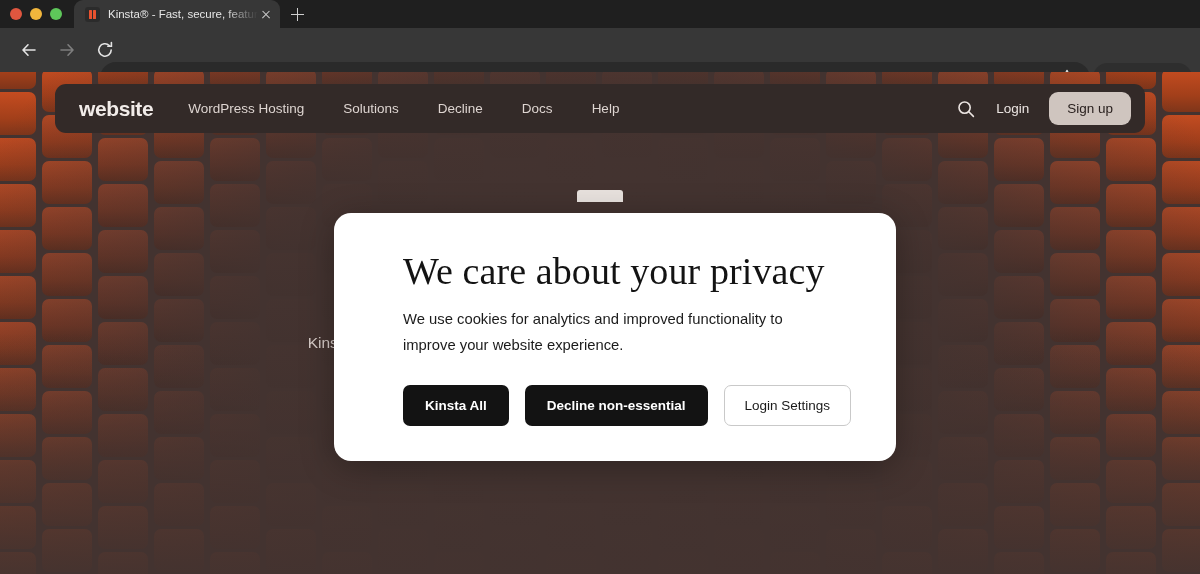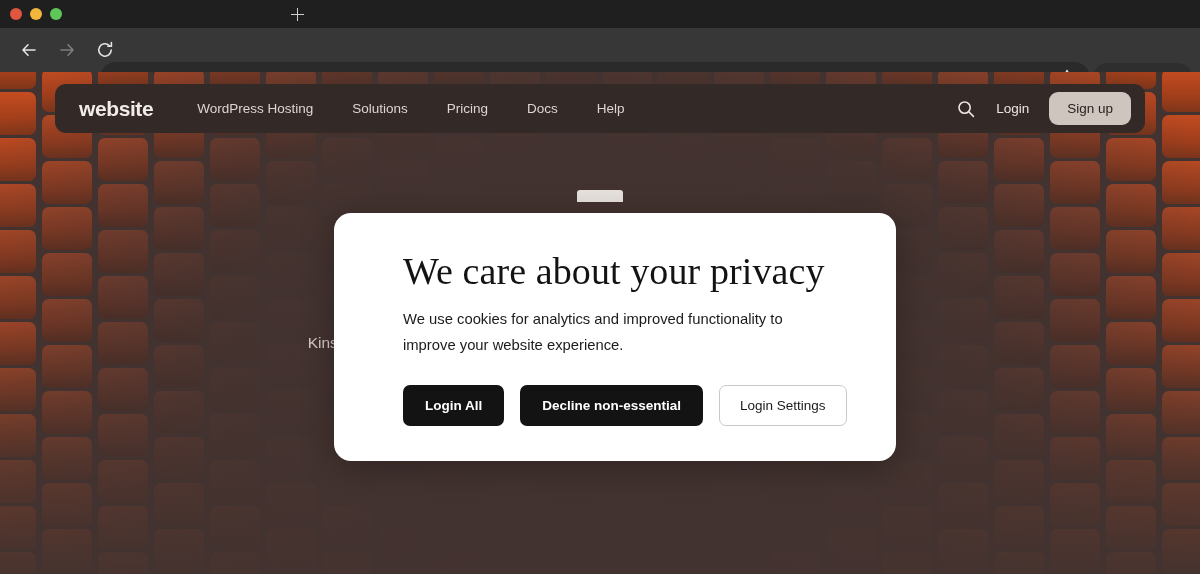--- a/index.html
+++ b/index.html
@@ -225,21 +225,21 @@
     font-size: 21px;
     font-weight: 700;
     color: #f2ece9;
     letter-spacing: -0.4px;
     flex-shrink: 0;
   }
   .site-nav {
     display: flex;
     align-items: center;
     gap: 39px;
-    margin-left: 44px;
+    margin-left: 35px;
   }
   .nav-link {
     font-size: 13.5px;
     color: #ded5d1;
     white-space: nowrap;
   }
   .header-right {
     margin-left: auto;
     display: flex;
     align-items: center;
@@ -365,20 +365,28 @@
 
 <div id="app">
 
   <div class="browser-tabstrip">
     <div class="traffic-lights">
       <div class="tl-dot tl-red"></div>
       <div class="tl-dot tl-yellow"></div>
       <div class="tl-dot tl-green"></div>
     </div>
 
+    <div class="tab">
+      <div class="tab-favicon">
+        <div class="fav-bar"></div>
+          <div class="fav-bar"></div>
+      </div>
+      <div class="tab-title">Kinsta® - Fast, secure, featur</div>
+      <div class="tab-close"></div>
+    </div>
 
     <div class="newtab"></div>
   </div>
 
   <div class="browser-toolbar">
     <div style="width:14px"></div>
     <div class="nav-btn">
       <svg width="20" height="20" viewBox="0 0 20 20" fill="none" stroke="#e3e3e3" stroke-width="1.6" stroke-linecap="round" stroke-linejoin="round">
         <path d="M16 10 H4.5 M9 4.8 L4 10 L9 15.2"></path>
       </svg>
@@ -646,21 +654,21 @@
         <div class="pill" style="left: 1106px; top: 480px; width: 50px; height: 43px; opacity: 1; background: linear-gradient(rgb(196, 76, 33) 0%, rgb(161, 62, 27) 62%, rgb(126, 53, 26) 100%);"></div>
       </div>
     <div class="vignette"></div>
     <div class="bottom-fade"></div>
 
     <div class="site-header">
       <div class="logo">website</div>
       <div class="site-nav">
         <span class="nav-link">WordPress Hosting</span>
         <span class="nav-link">Solutions</span>
-        <span class="nav-link">Pricing</span>
+        <span class="nav-link">Decline</span>
         <span class="nav-link">Docs</span>
         <span class="nav-link">Help</span>
       </div>
       <div class="header-right">
         <div class="search-icon-wrap">
           <svg width="20" height="20" viewBox="0 0 20 20" fill="none" stroke="#ece5e2" stroke-width="1.6" stroke-linecap="round">
             <circle cx="8.6" cy="8.6" r="5.6"></circle>
             <path d="M12.8 12.8 L17.4 17.4"></path>
           </svg>
         </div>
@@ -680,20 +688,20 @@
 
     <div class="hero-ctas">
       <button class="cta-filled">View features</button>
       <button class="cta-outline">View pricing</button>
     </div>
 
     <div class="modal">
       <h1 class="modal-title">We care about your privacy</h1>
       <p class="modal-body">We use cookies for analytics and improved functionality to improve your website experience.</p>
       <div class="modal-actions">
-        <button class="btn-dark">Login All</button>
+        <button class="btn-dark">Kinsta All</button>
         <button class="btn-dark">Decline non-essential</button>
         <button class="btn-ghost">Login Settings</button>
       </div>
     </div>
 
   </div>
 </div>
 
 </body></html>

